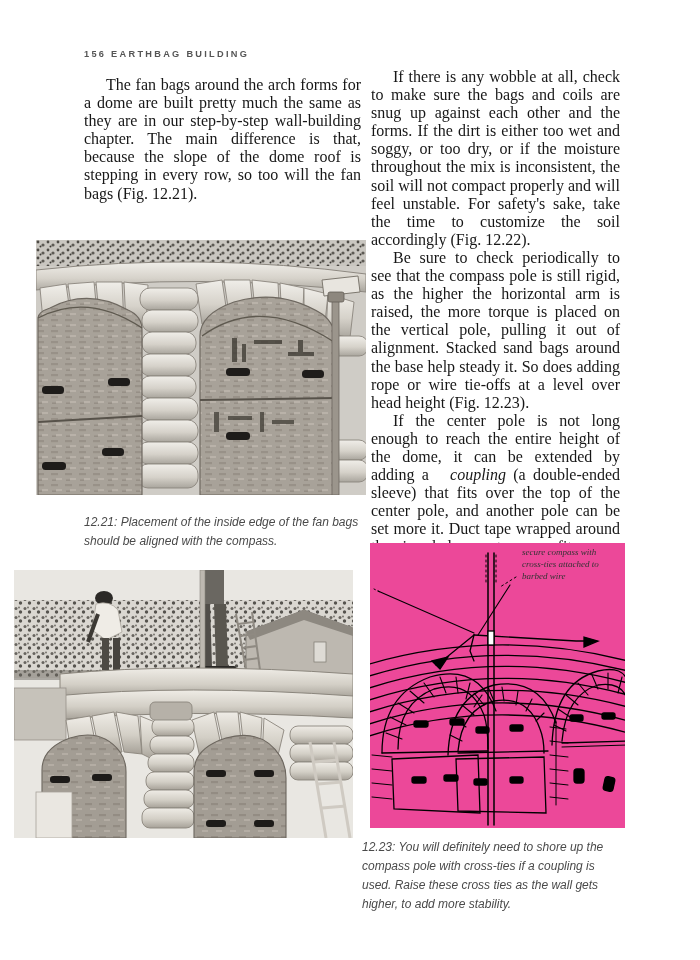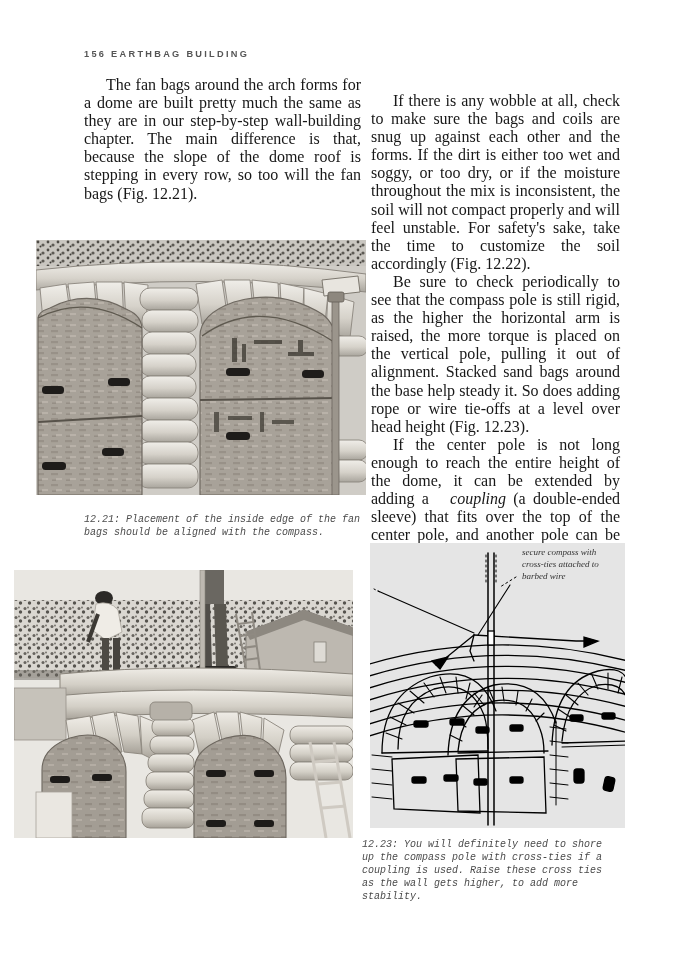--- a/index.html
+++ b/index.html
@@ -28,32 +28,32 @@
   .col{
     position:absolute;
     font-size:16px;
     line-height:18.1px;
     text-align:justify;
     text-justify:inter-word;
     color:#171717;
     hyphens:none;
   }
   .col-left{left:84px;top:76px;width:277px;}
-  .col-right{left:371px;top:92px;width:249px;}
+  .col-right{left:371px;top:68px;width:249px;}
   .col p{margin:0;text-indent:22px;}
   .ital{font-style:italic;margin-left:14px;}
 
   
   .figure{position:absolute;}
   .caption{
     position:absolute;
-    font-family:Liberation Mono, monospace;
+    font-family:Liberation Sans, sans-serif;
     font-style:italic;
-    font-size:10px;
-    line-height:13px;
+    font-size:12px;
+    line-height:19px;
     color:#4a4a4a;
   }
 
   
   #photo-1221{left:36px;top:240px;width:330px;height:255px;}
   #cap-1221{left:84px;top:513px;width:282px;}
 
   
   #photo-1222{left:14px;top:570px;width:339px;height:268px;}
   #cap-1222{left:84px;top:858px;width:280px;}
@@ -62,21 +62,21 @@
   #diagram-1223{left:370px;top:543px;width:255px;height:285px;}
   #cap-1223{left:362px;top:838px;width:252px;}
 
   .photo-frame{
     width:100%;height:100%;
     position:relative;
     overflow:hidden;
     background:#b9b7b2;
   }
   .photo-frame svg{display:block;width:100%;height:100%;}
-  .diagram-frame{width:100%;height:100%;position:relative;overflow:hidden;background:#e5e5e5;}
+  .diagram-frame{width:100%;height:100%;position:relative;overflow:hidden;background:#ec4899;}
   .diagram-frame svg{display:block;width:100%;height:100%;}
 </style>
 </head>
 <body>
 
 <div class="page">
 
   <div class="running-head">156  EARTHBAG BUILDING</div>
 
   <div class="col col-left">

